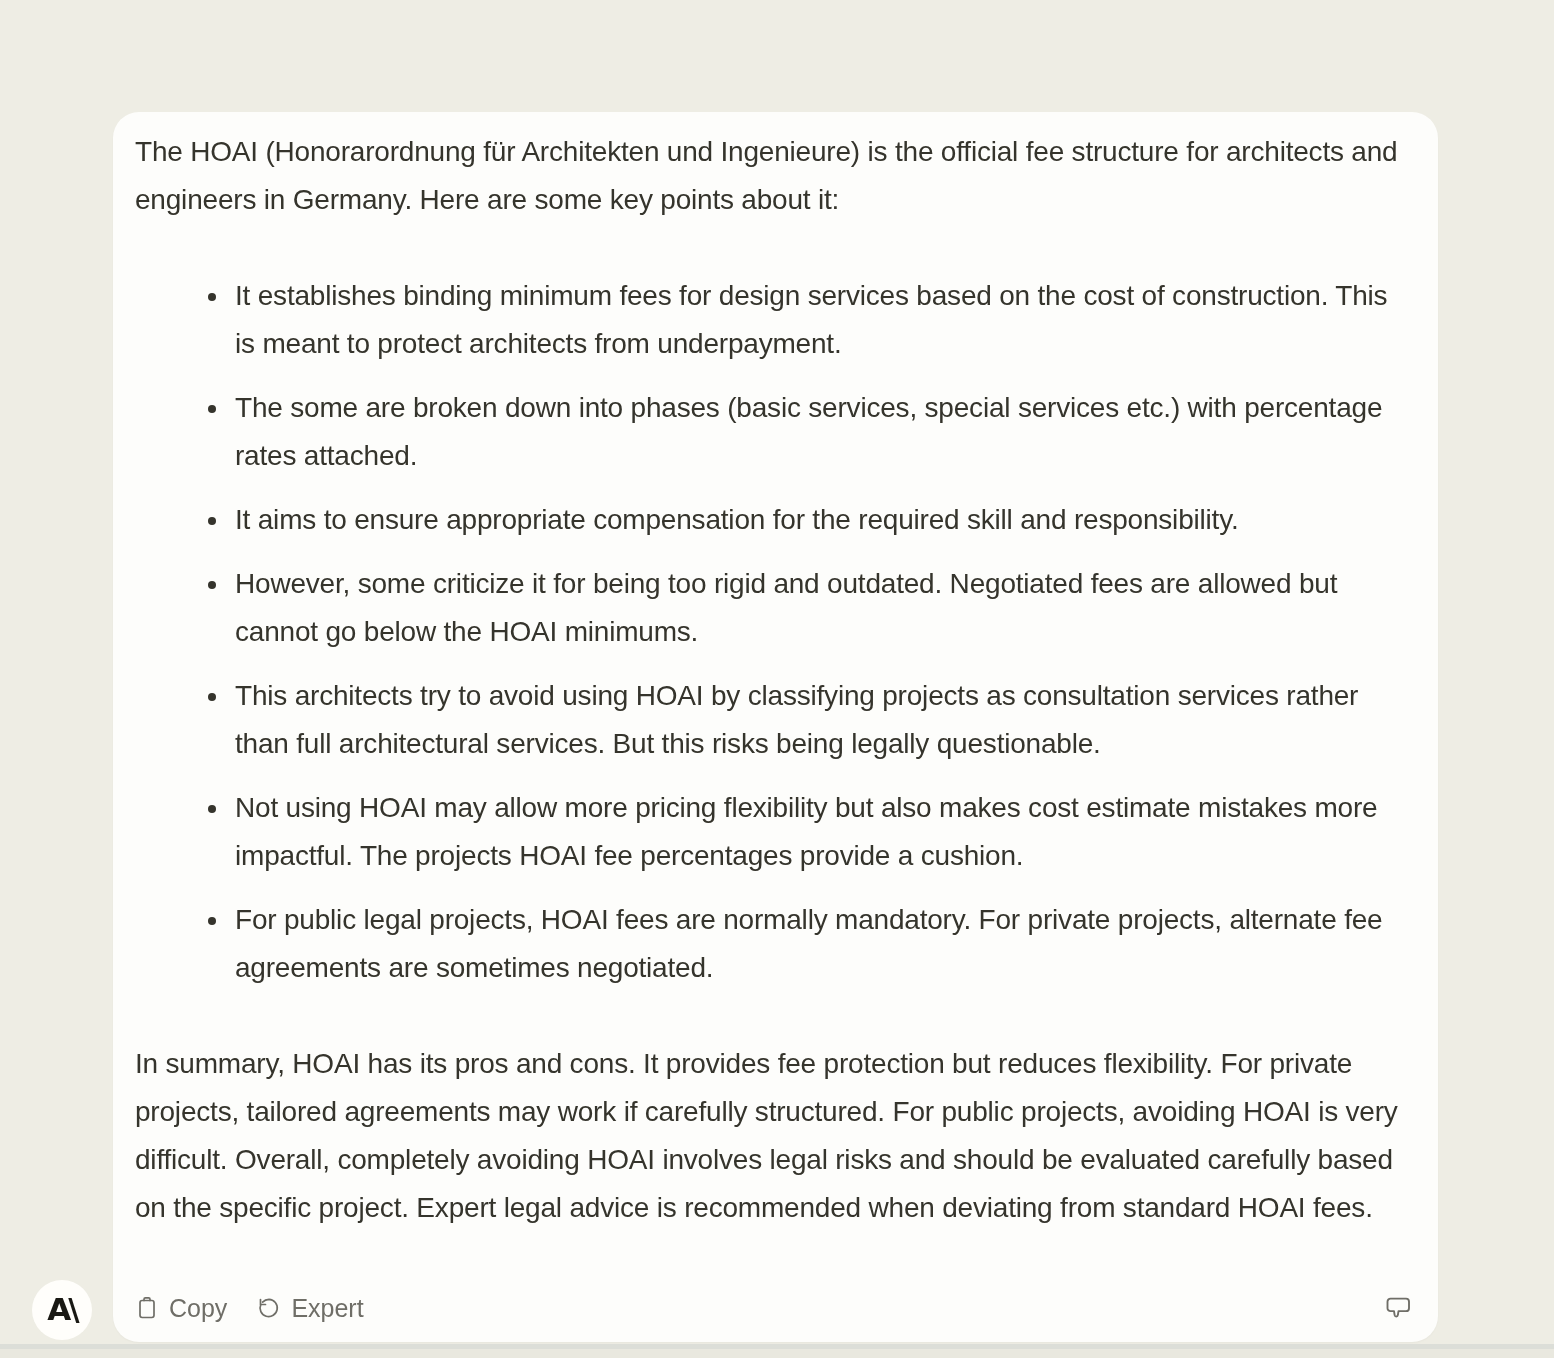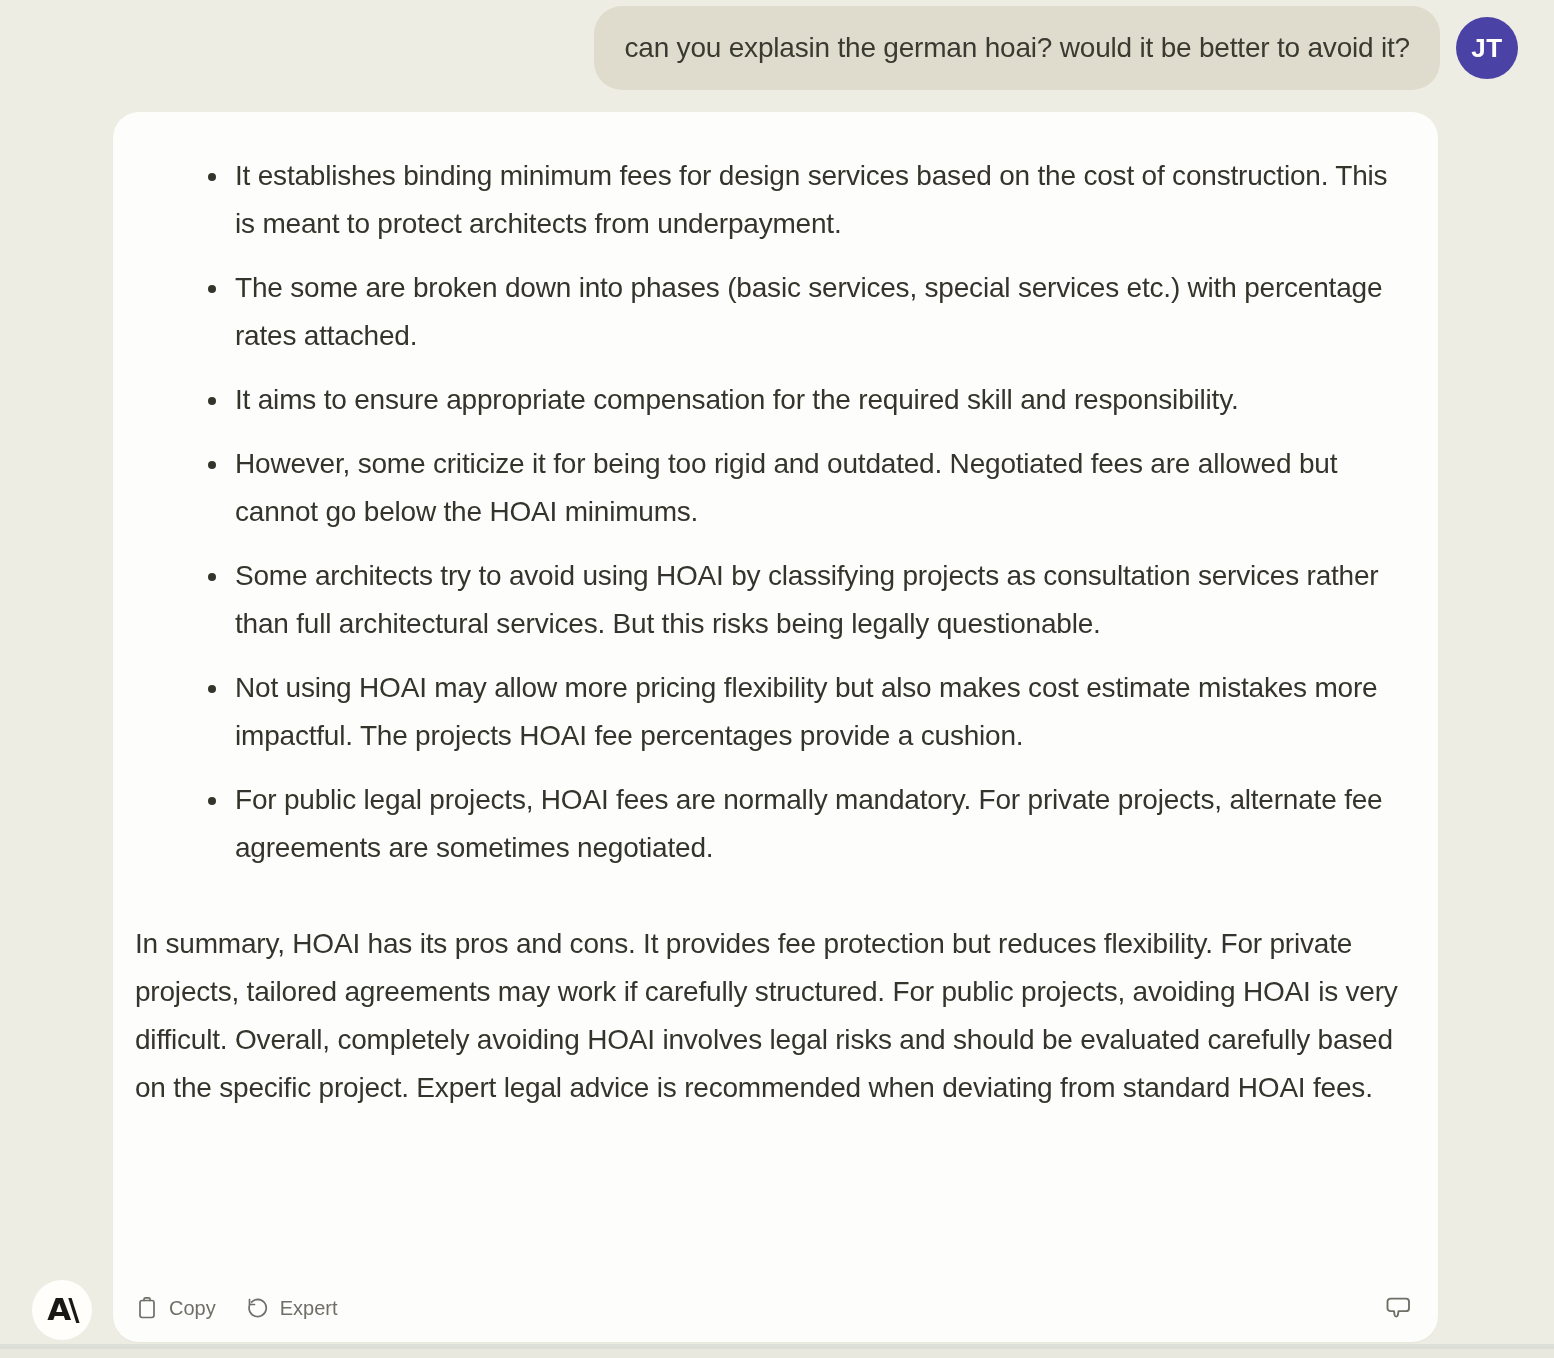--- a/index.html
+++ b/index.html
@@ -62,21 +62,21 @@
     margin-top:auto;
     padding-top:16px;
     display:flex; align-items:center; gap:30px;
     color:#6F6E67;
     height:60px;
   }
   .footer-btn {
     background:none; border:none;
     display:flex; align-items:center; gap:10px;
     font-family:"Liberation Sans", sans-serif;
-    font-size:20px; color:#6F6E67;
+    font-size:25px; color:#6F6E67;
     cursor:pointer; padding:0;
   }
   .footer-btn svg, .thumb-btn svg { display:block; }
   .footer-spacer { flex:1 1 auto; }
   .thumb-btn {
     background:none; border:none; padding:0;
     color:#6F6E67; cursor:pointer;
     display:flex; align-items:center;
   }
 
@@ -104,37 +104,30 @@
     position:absolute; left:0; top:1349px;
     width:1554px; height:9px;
     background:#E9E8DF;
   }
 </style>
 </head>
 <body>
 
 <div class="screen">
 
-  <div class="user-row">
-    <div class="user-bubble">
-      <span>can you explasin the german hoai? would it be better to avoid it?</span>
-    </div>
-    <div class="user-avatar">
-      <span>JT</span>
-    </div>
-  </div>
 
   <div class="assistant-card">
+    <p class="intro">The HOAI (Honorarordnung für Architekten und Ingenieure) is the official fee structure for architects and engineers in Germany. Here are some key points about it:</p>
 
     <ul class="bullets">
         <li>It establishes binding minimum fees for design services based on the cost of construction. This is meant to protect architects from underpayment.</li>
         <li>The some are broken down into phases (basic services, special services etc.) with percentage rates attached.</li>
         <li>It aims to ensure appropriate compensation for the required skill and responsibility.</li>
         <li>However, some criticize it for being too rigid and outdated. Negotiated fees are allowed but cannot go below the HOAI minimums.</li>
-        <li>Some architects try to avoid using HOAI by classifying projects as consultation services rather than full architectural services. But this risks being legally questionable.</li>
+        <li>This architects try to avoid using HOAI by classifying projects as consultation services rather than full architectural services. But this risks being legally questionable.</li>
         <li>Not using HOAI may allow more pricing flexibility but also makes cost estimate mistakes more impactful. The projects HOAI fee percentages provide a cushion.</li>
         <li>For public legal projects, HOAI fees are normally mandatory. For private projects, alternate fee agreements are sometimes negotiated.</li>
       </ul>
 
     <p class="summary">In summary, HOAI has its pros and cons. It provides fee protection but reduces flexibility. For private projects, tailored agreements may work if carefully structured. For public projects, avoiding HOAI is very difficult. Overall, completely avoiding HOAI involves legal risks and should be evaluated carefully based on the specific project. Expert legal advice is recommended when deviating from standard HOAI fees.</p>
 
     <div class="card-footer">
 
       <button class="footer-btn">
         <span>

